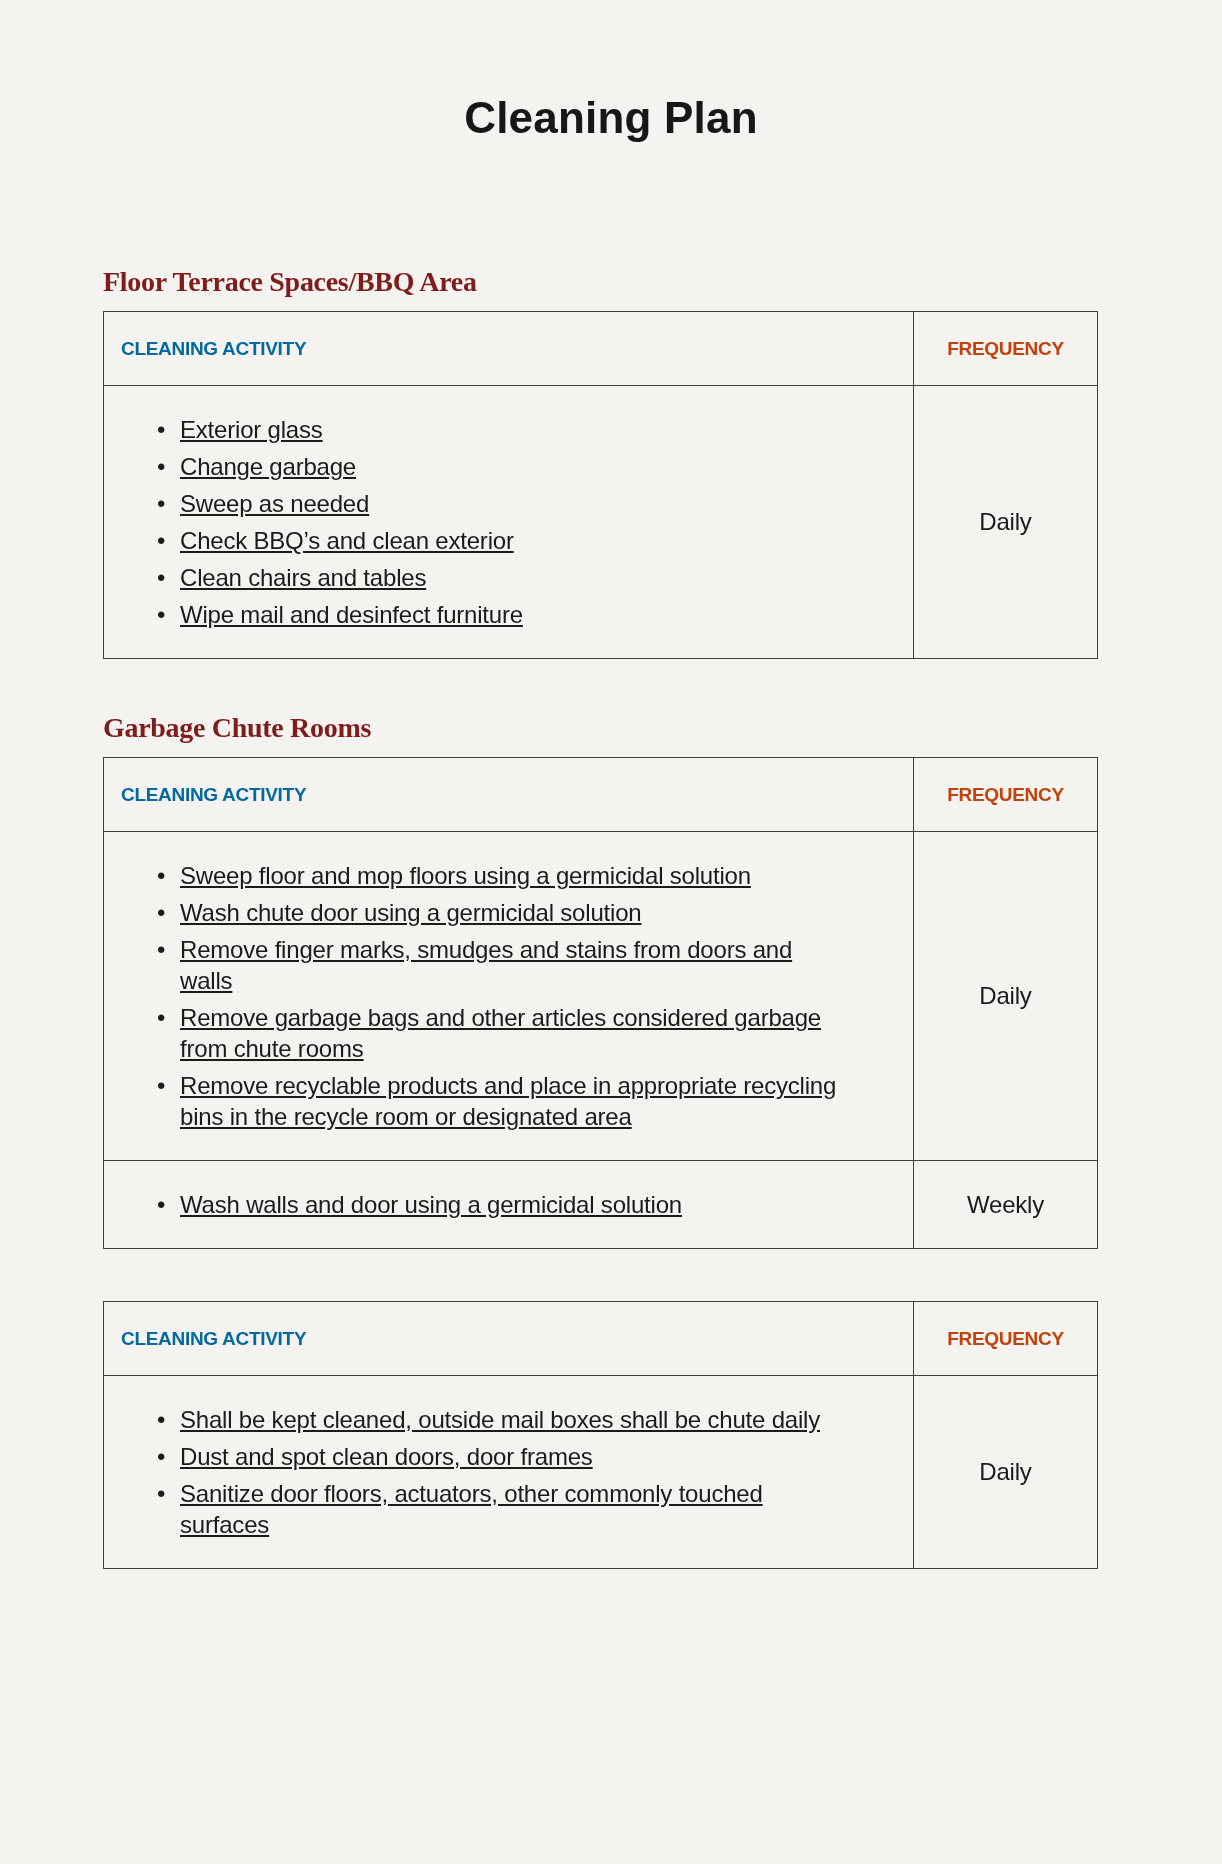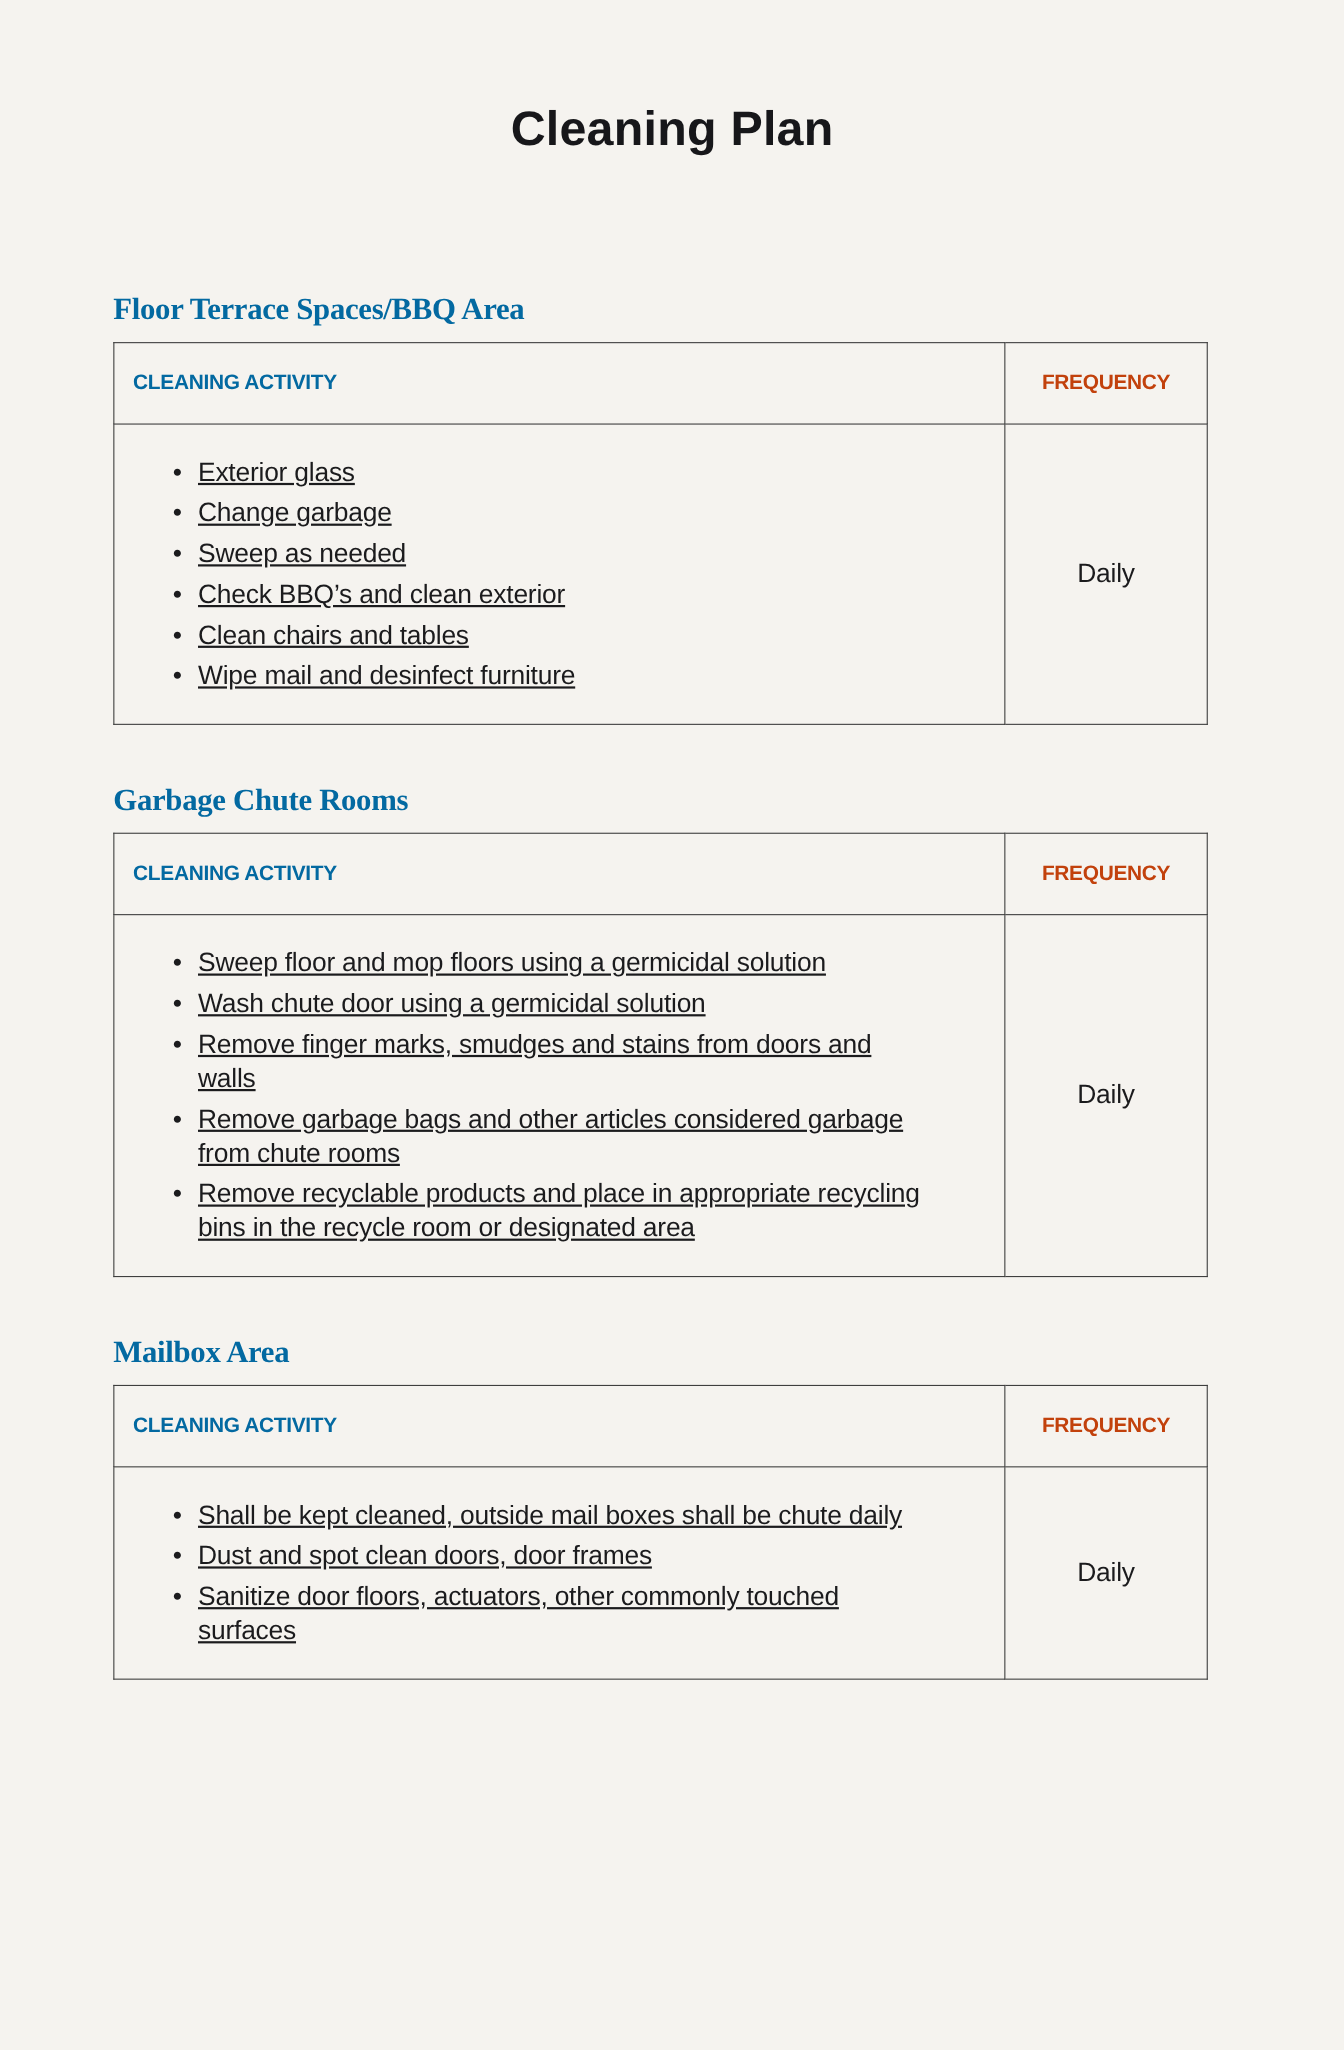--- a/index.html
+++ b/index.html
@@ -37,21 +37,21 @@
   }
   .section { margin-top: 52px; }
   .section:first-of-type { margin-top: 120px; }
   .section-heading {
     margin: 0 0 12px 0;
     font-family: "Liberation Serif", "DejaVu Serif", serif;
     font-size: 28px;
     line-height: 34px;
     font-weight: 700;
     letter-spacing: -0.3px;
-    color: #0369a1;
+    color: #7f1d1d;
   }
   table.plan-table {
     width: 994px;
     border-collapse: collapse;
     table-layout: fixed;
     background: var(--bg);
   }
   col.col-activity  { width: 810px; }
   col.col-frequency { width: 184px; }
   .plan-table th, .plan-table td {
@@ -164,26 +164,33 @@
                   <ul>
                     <li>Sweep floor and mop floors using a germicidal solution</li>
                     <li>Wash chute door using a germicidal solution</li>
                     <li>Remove finger marks, smudges and stains from doors and walls</li>
                     <li>Remove garbage bags and other articles considered garbage from chute rooms</li>
                     <li>Remove recyclable products and place in appropriate recycling bins in the recycle room or designated area</li>
                   </ul>
                 </td>
                 <td class="frequency-cell">Daily</td>
               </tr>
+              <tr>
+                <td class="activity-cell">
+                  <ul>
+                    <li>Wash walls and door using a germicidal solution</li>
+                  </ul>
+                </td>
+                <td class="frequency-cell">Weekly</td>
+              </tr>
             </tbody>
     </table>
   </section>
 
   <section class="section">
-    <h2 class="section-heading">Mailbox Area</h2>
     <table class="plan-table">
       <colgroup>
         <col class="col-activity">
         <col class="col-frequency">
       </colgroup>
       <thead>
         <tr>
           <th class="th-activity">CLEANING ACTIVITY</th>
           <th class="th-frequency">FREQUENCY</th>
         </tr>

